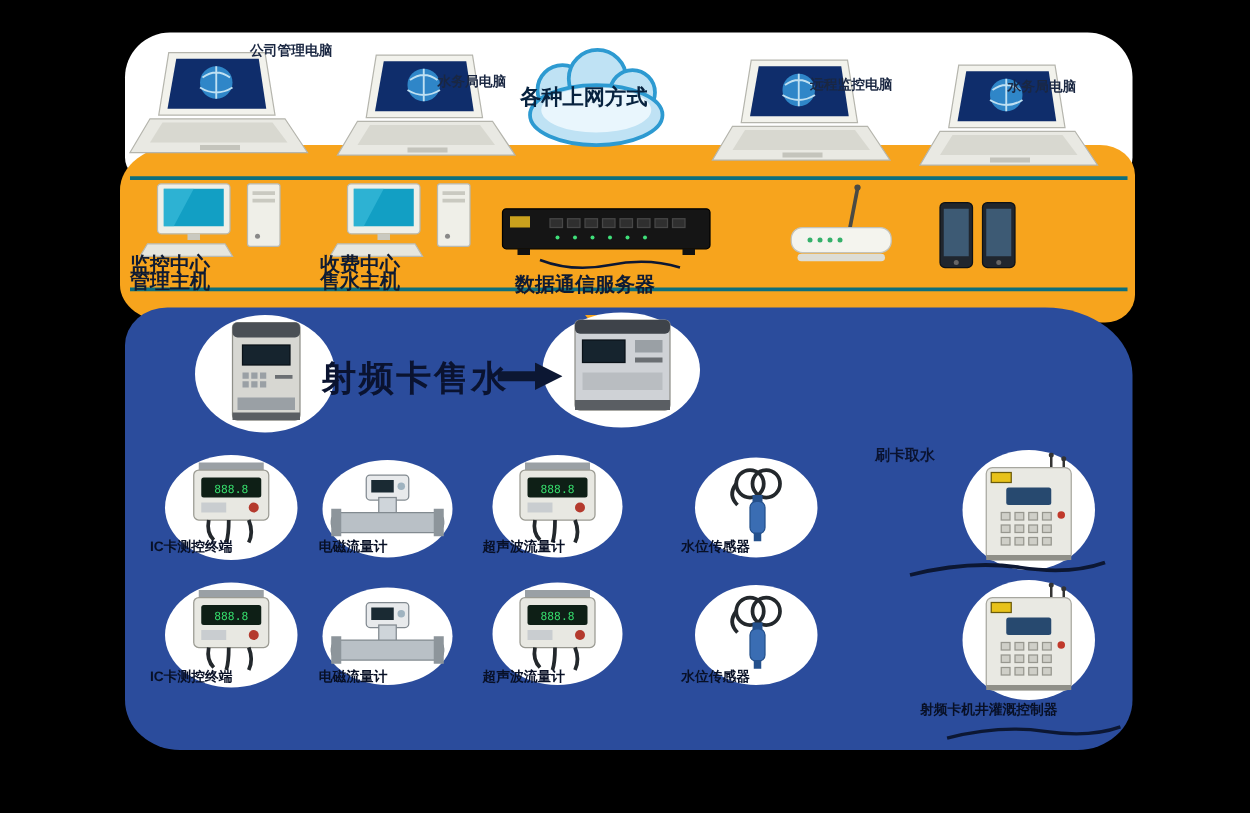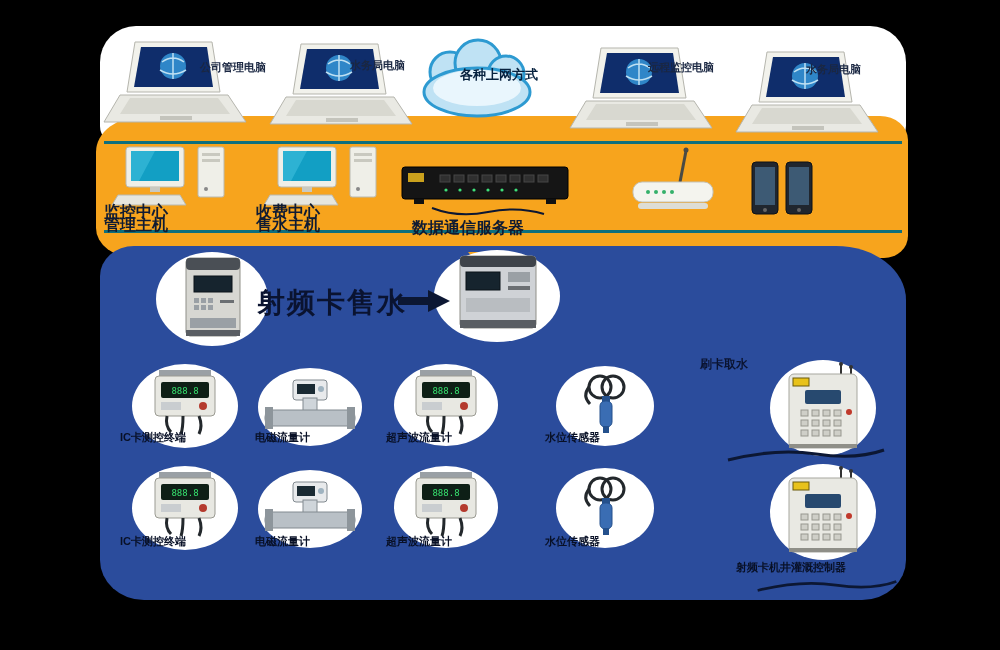--- a/index.html
+++ b/index.html
@@ -15,21 +15,21 @@
   .notch{left:468px;top:252px;width:0;height:0;border-left:17px solid transparent;
          border-right:17px solid transparent;border-top:20px solid #F7A41D;z-index:3;}
   .teal-line{left:104px;width:798px;height:3px;background:#0E6F7D;z-index:2;}
   .blob{position:absolute;background:#ffffff;border-radius:50%;z-index:3;}
   .dev{z-index:4;}
   .lbl{z-index:5;color:#0B1530;font-weight:bold;}
   .top-lbl{font-size:11px;white-space:nowrap;color:#1A2742;}
   .mid-lbl{font-size:16px;text-align:left;color:#0F1B33;}
   .dev-lbl{font-size:11px;text-align:left;color:#081026;}
   .big-lbl{font-size:28px;text-align:center;letter-spacing:2px;color:#0A1330;}
-  .cloud-lbl{font-size:13px;text-align:right;color:#07223F;}
+  .cloud-lbl{font-size:17px;text-align:left;color:#07223F;}
   .tag-lbl{font-size:12px;white-space:nowrap;color:#0A1330;}
 </style>
 </head>
 <body>
 
 <div class="stage">
 
   <svg width="0" height="0" style="position:absolute" aria-hidden="true">
     <defs>
       <symbol id="sym-laptop" viewBox="0 0 150 90">
@@ -196,21 +196,21 @@
   <svg class="abs dev" style="left:266px;top:42px" width="150" height="90">
       <use href="#sym-laptop"></use>
     </svg>
   <svg class="abs dev" style="left:566px;top:46px" width="150" height="90">
       <use href="#sym-laptop"></use>
     </svg>
   <svg class="abs dev" style="left:732px;top:50px" width="150" height="90">
       <use href="#sym-laptop"></use>
     </svg>
 
-  <div class="abs lbl top-lbl" style="left:200px;top:60px">公司管理电脑</div>
+  <div class="abs lbl top-lbl" style="left:200px;top:33px">公司管理电脑</div>
   <div class="abs lbl top-lbl" style="left:350px;top:58px">水务局电脑</div>
   <div class="abs lbl top-lbl" style="left:648px;top:60px">远程监控电脑</div>
   <div class="abs lbl top-lbl" style="left:806px;top:62px">水务局电脑</div>
 
   <svg class="abs dev" style="left:416px;top:36px" width="122" height="86">
       <use href="#sym-cloud"></use>
     </svg>
   <div class="abs lbl cloud-lbl" style="left:416px;top:66px;width:122px">各种上网方式</div>
 
   <svg class="abs dev" style="left:110px;top:145px" width="130" height="62">

